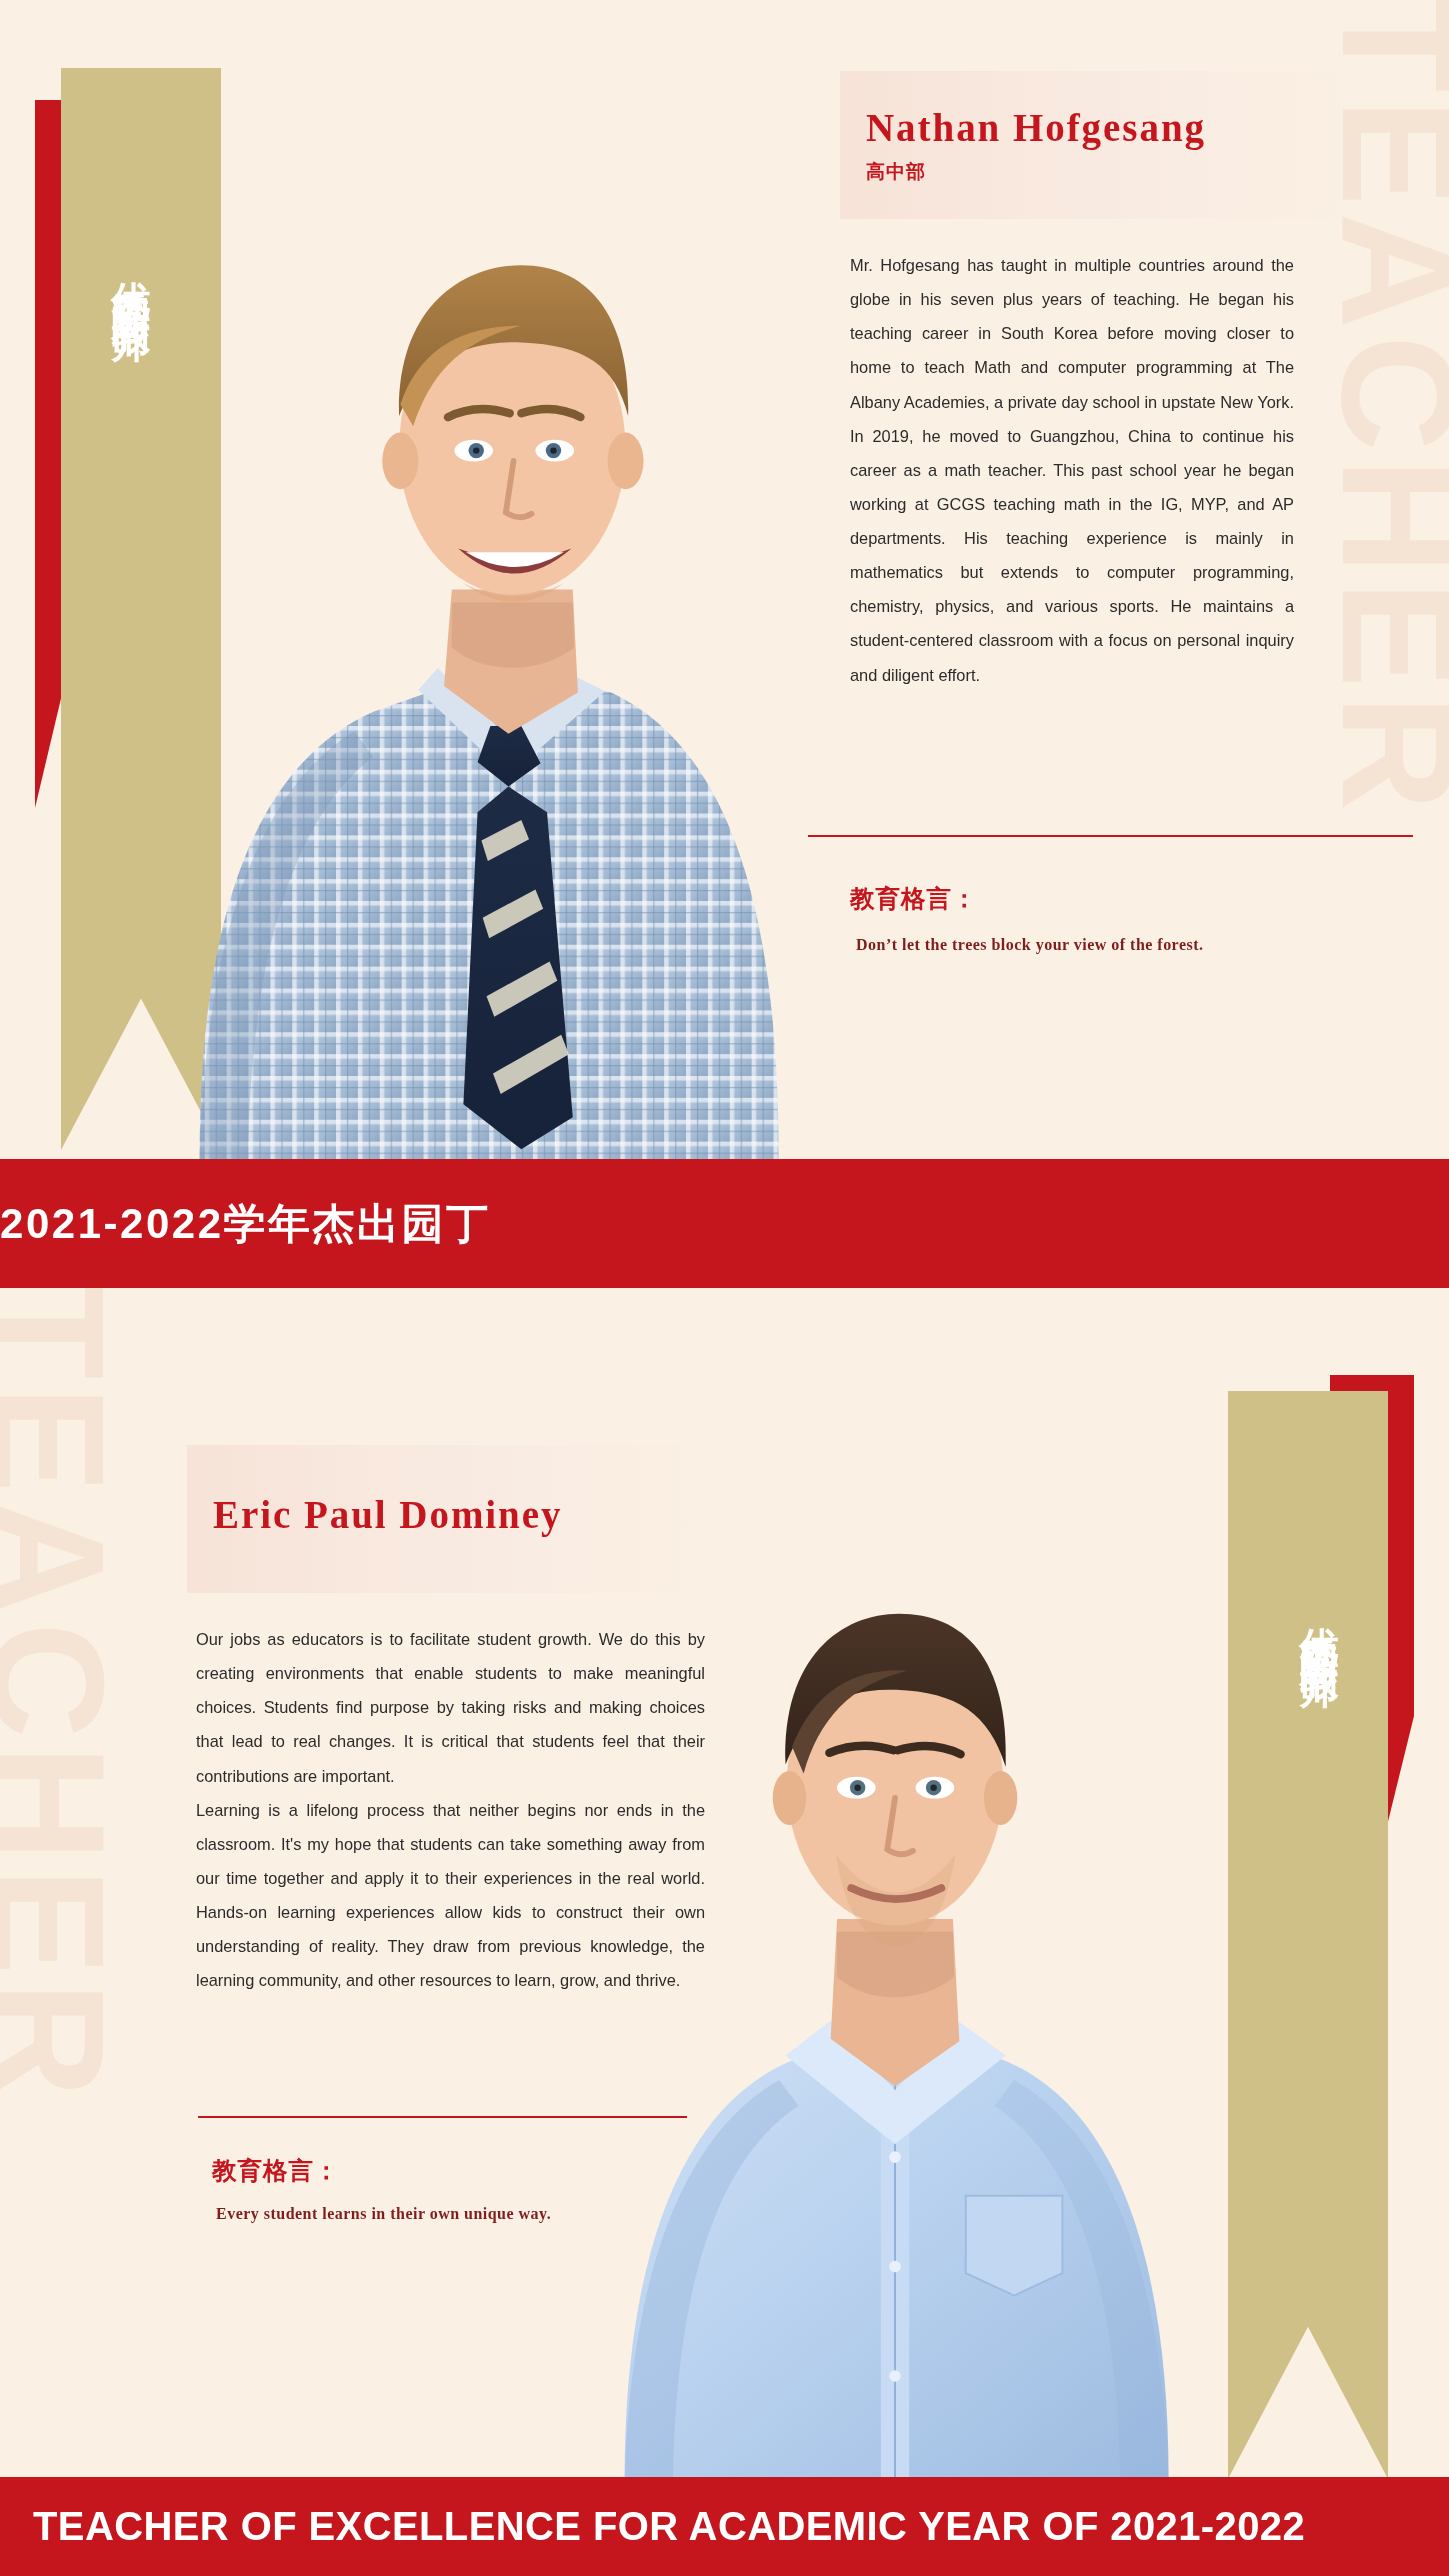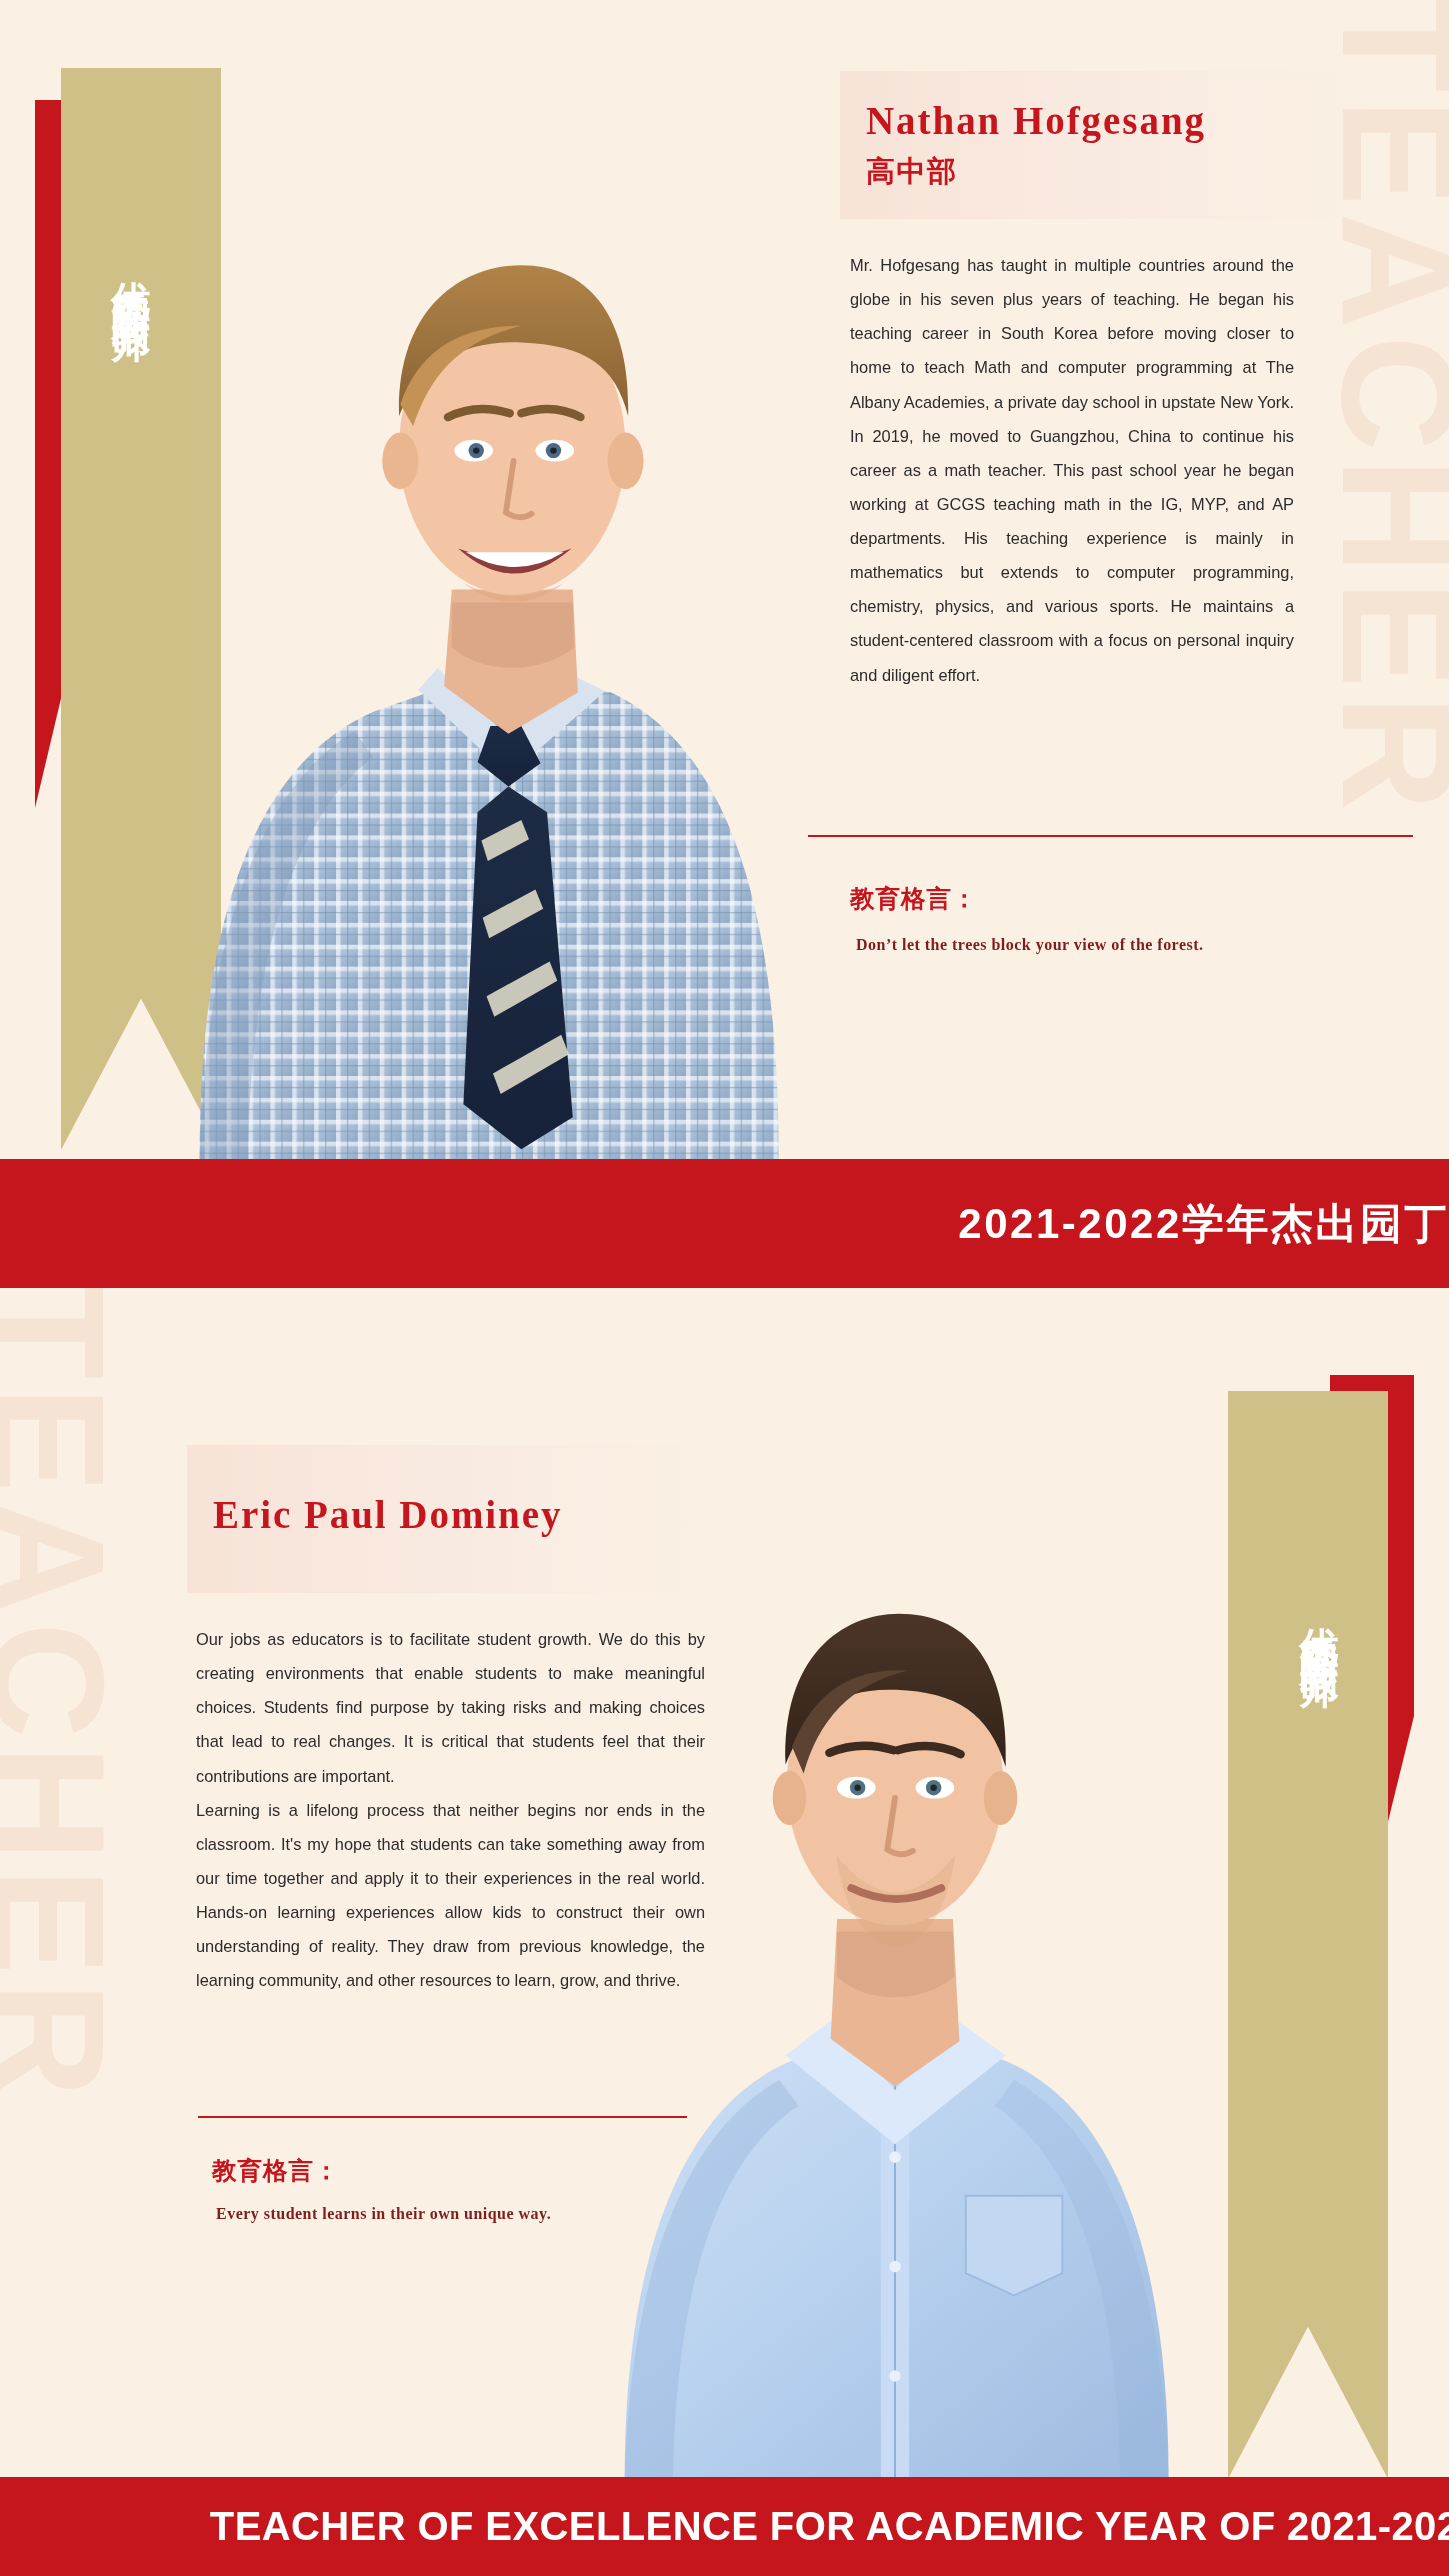--- a/index.html
+++ b/index.html
@@ -47,21 +47,21 @@
   }
 
   
   .banner {
     position: absolute;
     left: 0;
     width: 1449px;
     background: #c4161c;
     display: flex;
     align-items: center;
-    justify-content: flex-end;
+    justify-content: flex-start;
     color: #ffffff;
   }
   .banner-mid {
     top: 1159px;
     height: 129px;
   }
   .banner-mid .banner-text {
     font-size: 42px;
     font-weight: 700;
     letter-spacing: 0.06em;
@@ -185,21 +185,21 @@
     font-family: "Liberation Serif", serif;
     font-weight: 700;
     font-size: 39px;
     color: #c4161c;
     letter-spacing: 0.05em;
     margin: 0 0 9px 0;
   }
   .teacher-dept {
     font-family: "Liberation Sans", sans-serif;
     font-weight: 700;
-    font-size: 29px;
+    font-size: 19px;
     color: #c4161c;
     letter-spacing: 0.05em;
     margin: 0;
   }
 
   .bio {
     position: absolute;
     font-size: 16.4px;
     line-height: 2.08;
     color: #2b2b2b;

